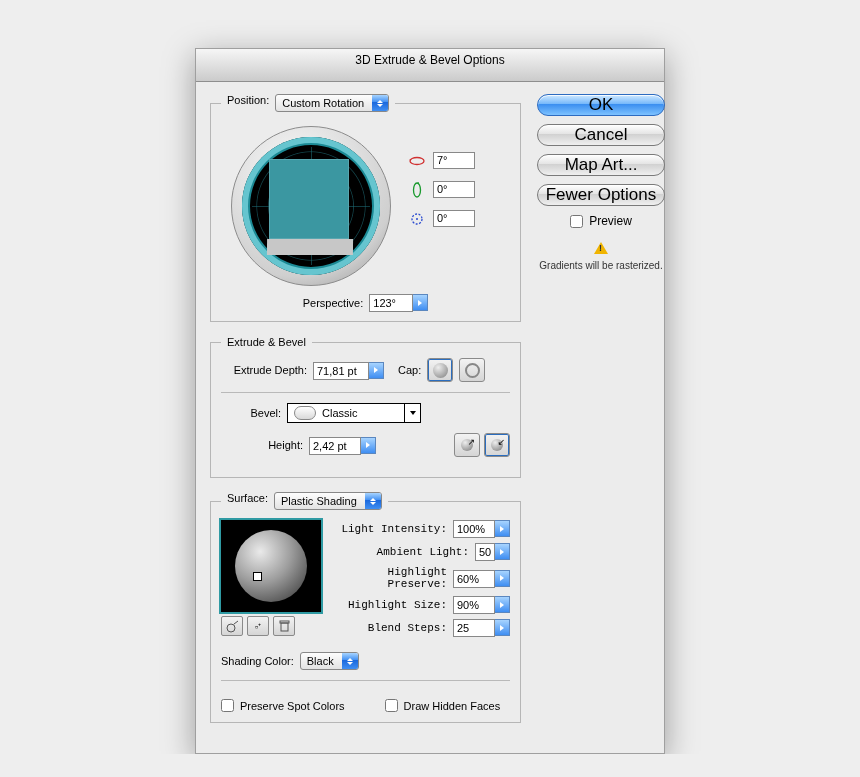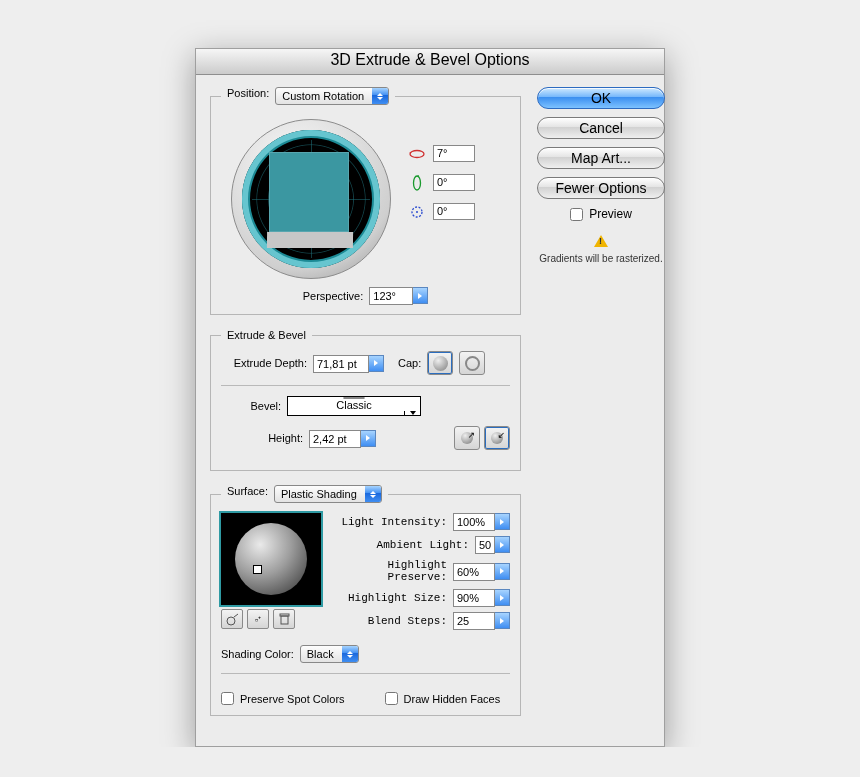--- a/index.html
+++ b/index.html
@@ -14,26 +14,26 @@
     align-items: flex-start;
     padding-top: 48px;
   }
   .window {
     width: 470px;
     background: #ececec;
     border: 1px solid #9f9f9f;
     box-shadow: 0 8px 30px rgba(0,0,0,.35);
   }
   .titlebar {
-    height: 26px;
+    height: 33px;
     background: linear-gradient(#f6f6f6,#cbcbcb);
     border-bottom: 1px solid #8e8e8e;
     text-align: center;
     line-height: 22px;
-    font-size: 16px;
+    font-size: 12px;
     font-weight: 500;
   }
   .content { padding: 12px 14px 16px; }
   .cols { display: flex; gap: 16px; }
   .leftcol { flex: 1 1 auto; }
   .rightcol { width: 128px; flex: 0 0 128px; }
 
   fieldset {
     border: 1px solid #b6b6b6;
     margin: 0 0 14px 0;
@@ -68,21 +68,21 @@
   .cb-end .tri.up{border-bottom:3px solid #fff;margin-bottom:1px;}
   .cb-end .tri.dn{border-top:3px solid #fff;}
 
   
   .btn {
     display: block;
     width: 100%;
     height: 22px;
     border-radius: 11px;
     border: 1px solid #7a7a7a;
-    font-size: 14px;
+    font-size: 17px;
     text-align: center;
     line-height: 20px;
     margin-bottom: 8px;
     background: linear-gradient(#ffffff,#e4e4e4 45%,#d1d1d1 46%,#efefef);
     box-shadow: inset 0 1px 0 rgba(255,255,255,.8);
     cursor: default;
   }
   .btn.primary {
     background: linear-gradient(#cfe9ff,#74b7fb 45%,#3a8ef0 46%,#7dc2ff);
     border-color: #2d6bc0;
@@ -173,21 +173,21 @@
     width:26px;height:24px;border:1px solid #8a8a8a;border-radius:3px;
     background:linear-gradient(#f3f3f3,#d5d5d5);
     display:inline-flex;align-items:center;justify-content:center;
   }
   .sq-btn.active{box-shadow: inset 0 0 0 1px #2b6dbe;}
   .cap-ball{width:15px;height:15px;border-radius:50%;background:radial-gradient(circle at 35% 30%,#eee,#7d7d7d);}
   .cap-hole{width:15px;height:15px;border-radius:50%;border:2px solid #888;}
 
   .bevel-select{
     display:inline-flex;align-items:center;height:20px;
-    border:1px solid #000;background:#fff;min-width:134px;flex-direction:column;
+    border:1px solid #000;background:#fff;min-width:134px;
   }
   .bevel-swatch{
     width:22px;height:14px;margin:0 6px;
     background:linear-gradient(#fff,#d9d9d9);
     border:1px solid #888;border-radius:7px;
   }
   .bevel-select .end{
     margin-left:auto;width:16px;height:100%;border-left:1px solid #000;
     display:flex;align-items:center;justify-content:center;
   }

